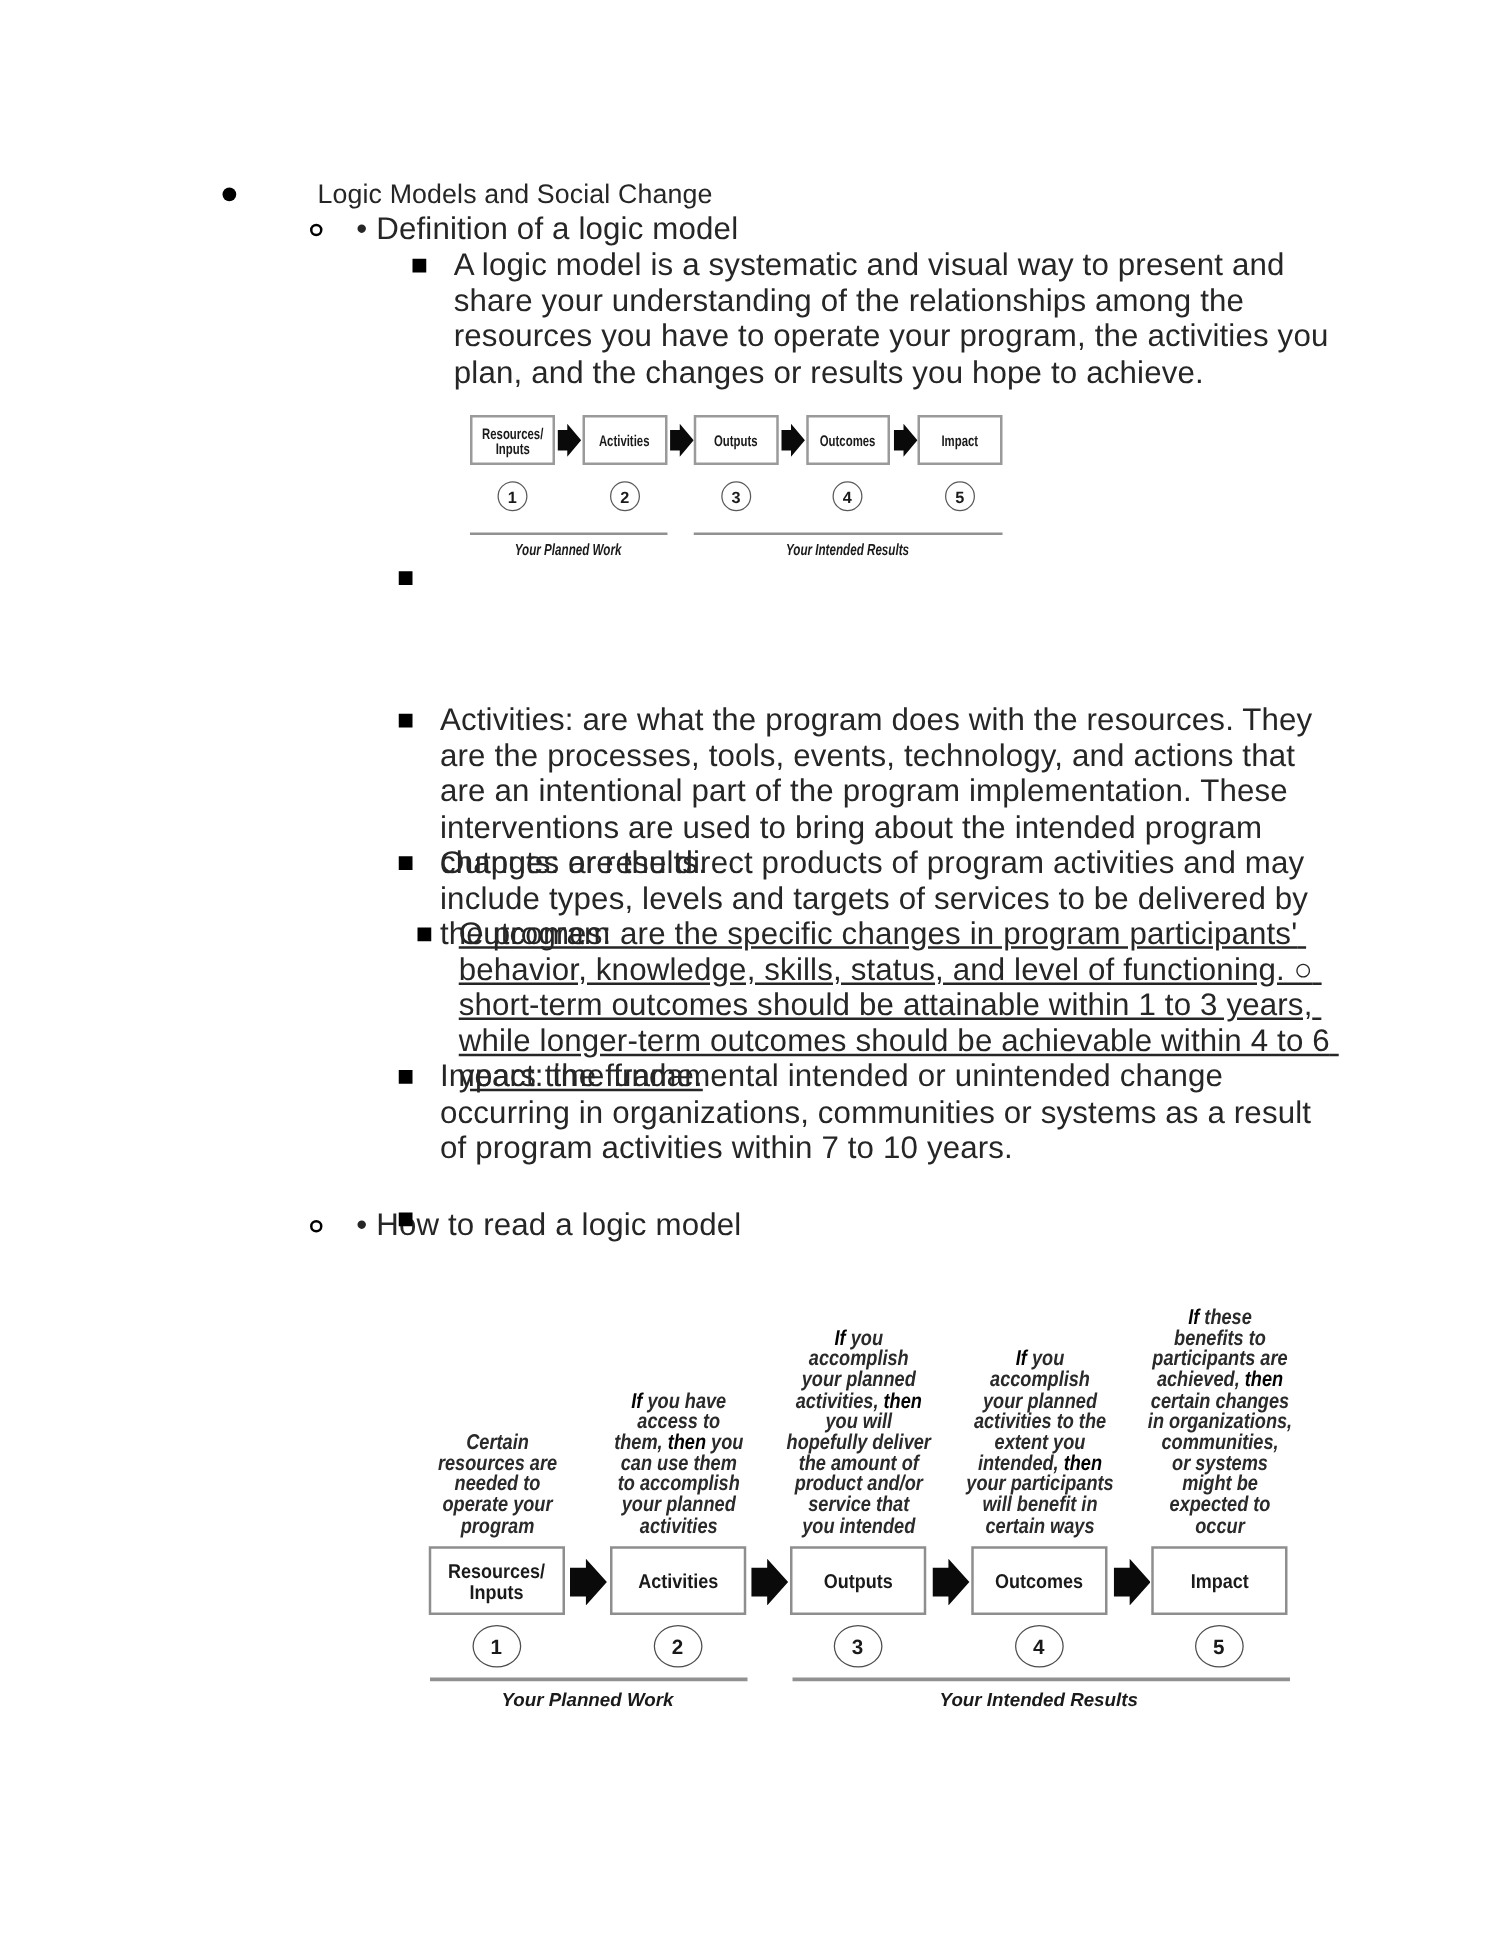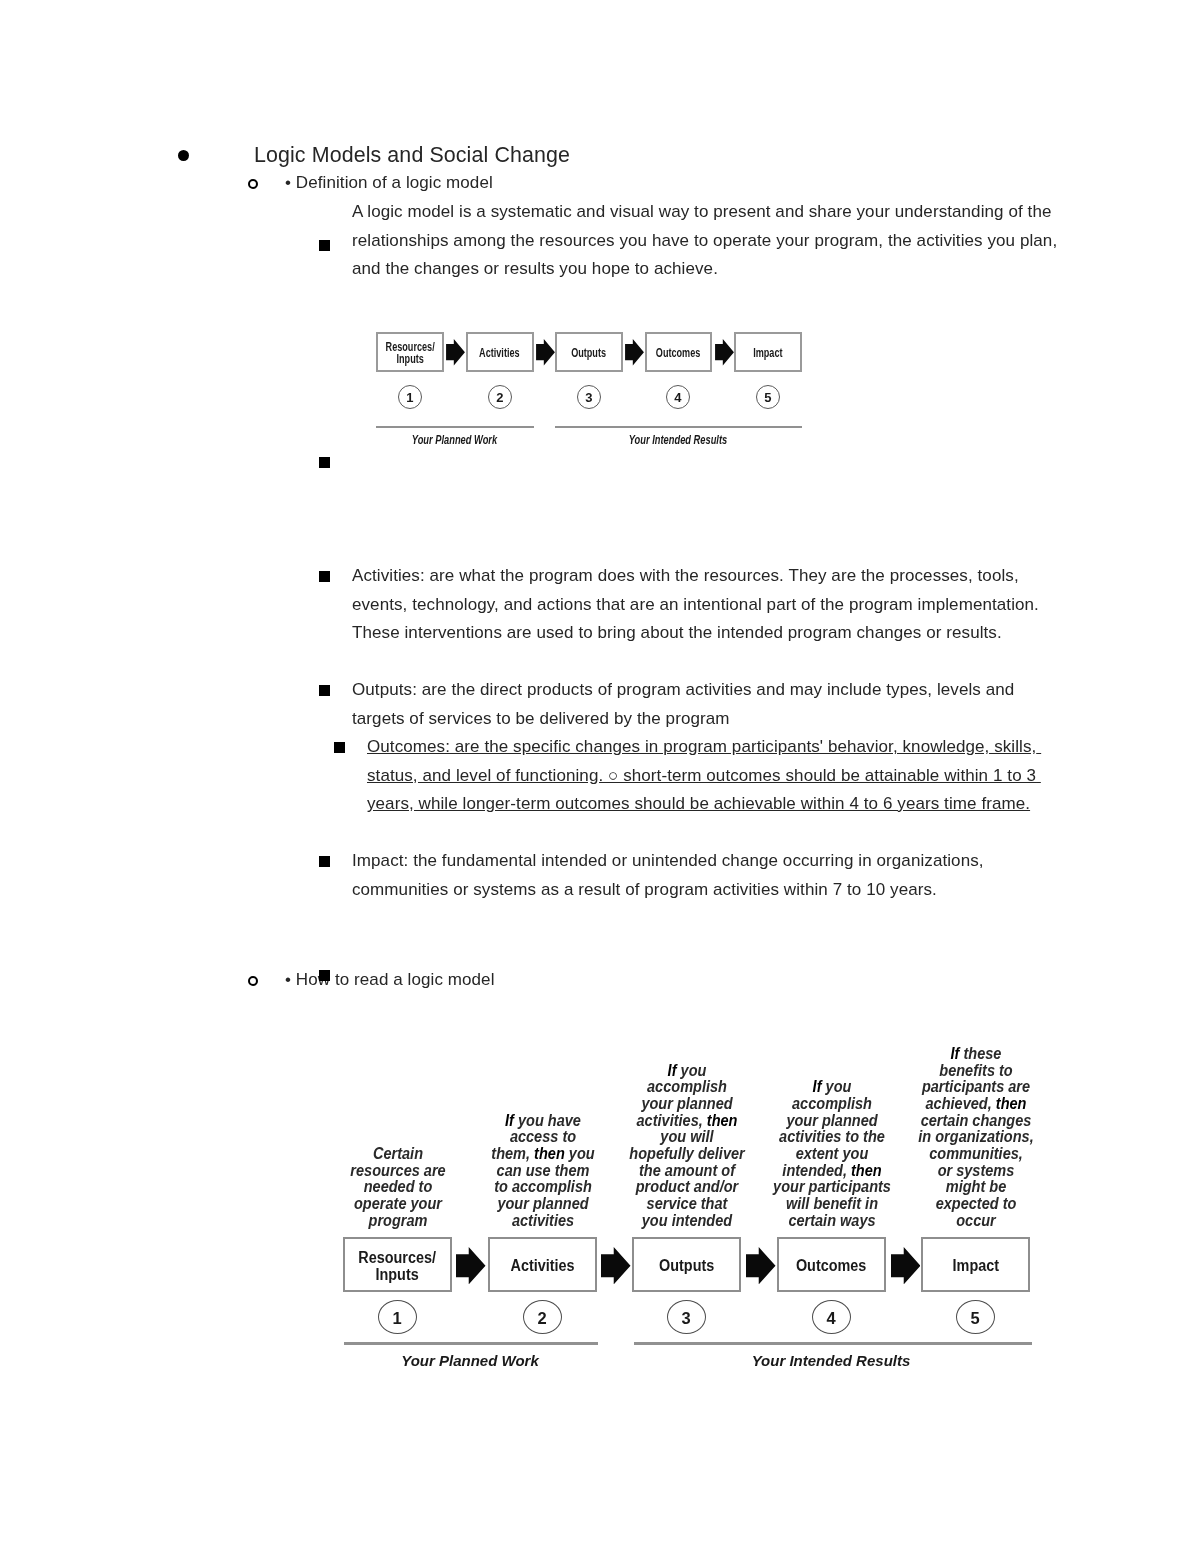--- a/index.html
+++ b/index.html
@@ -4,21 +4,21 @@
 <title>Logic Models and Social Change</title>
 <style>
   html,body{margin:0;padding:0;background:#ffffff;}
   body{width:1200px;height:1553px;font-family:"Liberation Sans",sans-serif;color:#262626;
        -webkit-font-smoothing:antialiased;}
   .page{position:relative;width:1200px;height:1553px;overflow:hidden;background:#fff;}
 
   
   .li{position:absolute;display:flex;}
   .bul{flex:0 0 auto;}
-  .txt{flex:0 1 auto;font-size:17px;line-height:28.5px;letter-spacing:0.005em;white-space:pre-wrap;}
+  .txt{flex:0 1 auto;font-size:25px;line-height:28.5px;letter-spacing:0.005em;white-space:pre-wrap;}
 
   .lvl1 .txt{font-size:21.4px;}
 
   .bul{display:block;}
   .bullet-disc{display:block;width:11px;height:11px;background:#000;border-radius:50%;}
   .bullet-circle{display:block;width:10px;height:10px;border:2px solid #000;border-radius:50%;box-sizing:border-box;}
   .bullet-square{display:block;width:11px;height:11px;background:#000;}
 
   
   .diagram{position:absolute;}
@@ -54,21 +54,21 @@
     <span class="txt" data-name="outline-heading-label">Logic Models and Social Change</span>
   </div>
 
   <div class="li" data-name="outline-section-definition" style="left:248px;top:169px;width:800px;">
     <span class="bul" data-name="hollow-circle-icon" style="margin-right:27px;margin-top:10px;">
         <i class="bullet-circle" data-name="circle-glyph"></i>
       </span>
     <span class="txt" data-name="outline-section-definition-label">• Definition of a logic model</span>
   </div>
 
-  <div class="li" data-name="list-item" style="left:319px;top:198px;width:741px;align-items:center;">
+  <div class="li" data-name="list-item" style="left:330px;top:198px;width:741px;">
     <span class="bul" data-name="filled-square-icon" style="margin-right:22px;margin-top:9px;">
         <i class="bullet-square" data-name="square-glyph"></i>
       </span>
     <span class="txt" data-name="list-item-text">A logic model is a systematic and visual way to present and share your understanding of the relationships among the resources you have to operate your program, the activities you plan, and the changes or results you hope to achieve.</span>
   </div>
 
   <div class="li" data-name="list-item" style="left:319px;top:448px;width:741px;">
     <span class="bul" data-name="filled-square-icon" style="margin-right:22px;margin-top:9px;">
         <i class="bullet-square" data-name="square-glyph"></i>
       </span>

